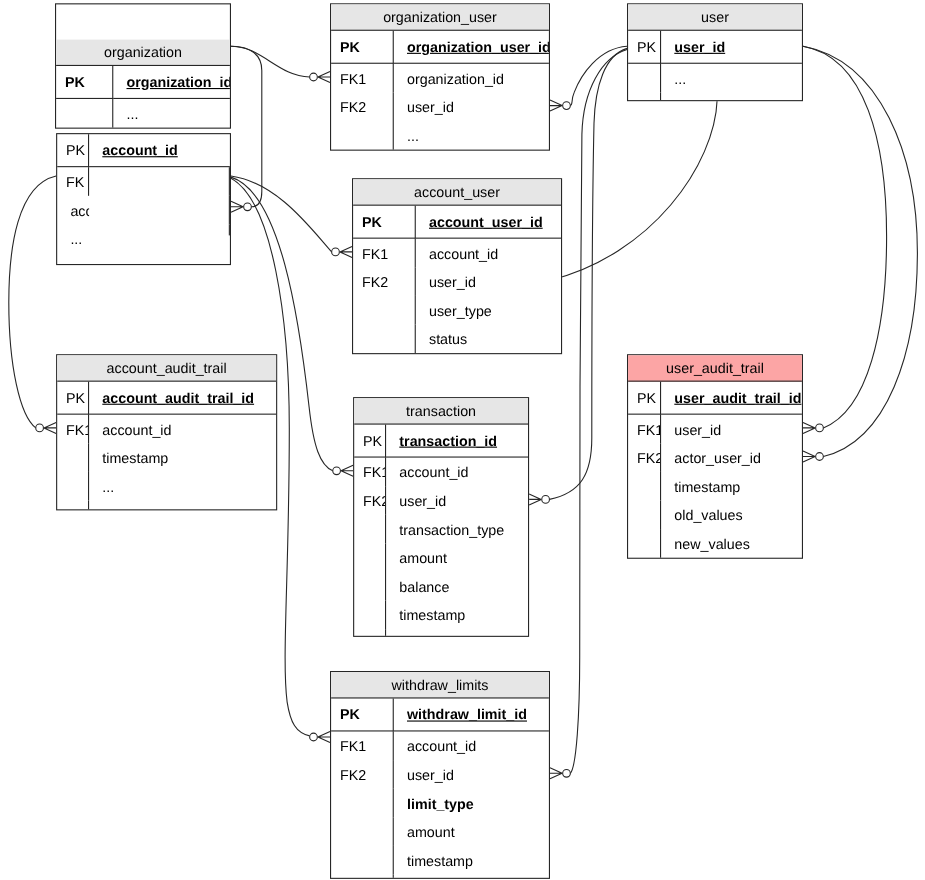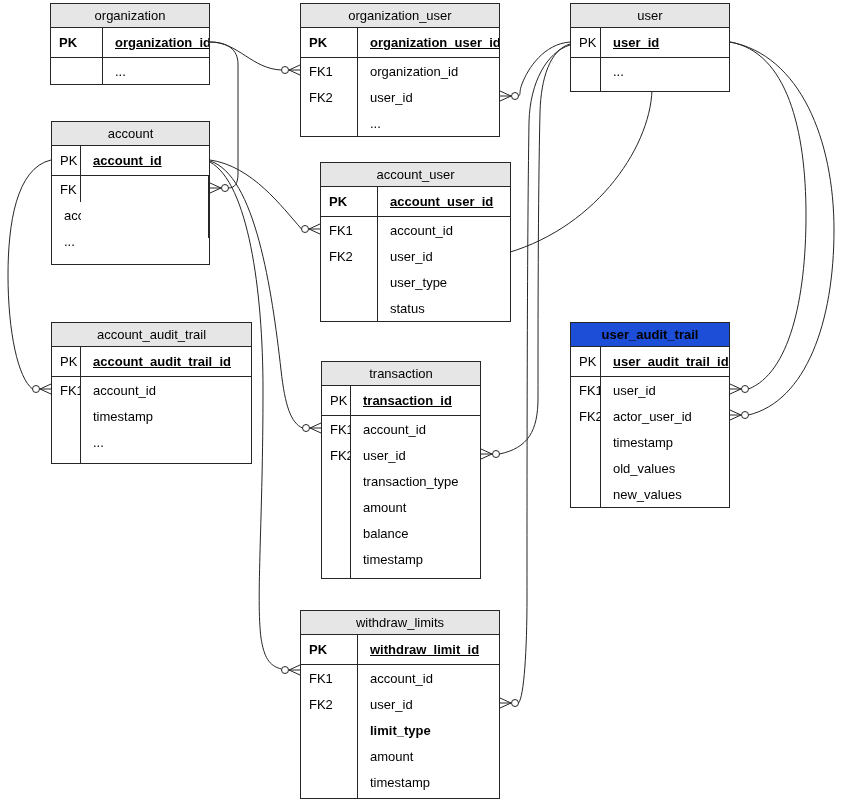--- a/index.html
+++ b/index.html
@@ -78,21 +78,21 @@
         <path d="M741,389 L730,384 M741,389 L730,389 M741,389 L730,394"></path>
         <circle cx="745" cy="389" r="3.5" fill="#fff"></circle>
       </g>
       <g fill="none" stroke="#262626" stroke-width="1">
         <path d="M730,42 C800,55 834,140 834,230 C834,322 806,401 748.5,415"></path>
         <path d="M741,415 L730,410 M741,415 L730,415 M741,415 L730,420"></path>
         <circle cx="745" cy="415" r="3.5" fill="#fff"></circle>
       </g>
     </svg>
     <div class="er-table" style="left: 50px; top: 3px; width: 160px; border-color: rgb(38, 38, 38);">
-      <div class="er-header" style="background: rgb(230, 230, 230);">organization</div>
+      <div class="er-header" style="background: rgb(230, 230, 230); margin-top: 32px;">organization</div>
       <div class="er-body" style="grid-template-columns: 52px 1fr;">
         <div class="cell er-key pk-b boldkey" style="height: 30px;">PK</div>
         <div class="cell er-field pk-b pk-name" style="height: 30px;">organization_id</div>
         <div class="cell er-key" style="height: 26px;"></div>
         <div class="cell er-field" style="height: 26px;">...</div>
       </div>
     </div>
     <div class="er-table" style="left: 300px; top: 3px; width: 200px; border-color: rgb(38, 38, 38);">
       <div class="er-header" style="background: rgb(230, 230, 230);">organization_user</div>
       <div class="er-body" style="grid-template-columns: 57px 1fr;">
@@ -111,21 +111,20 @@
       <div class="er-body" style="grid-template-columns: 30px 1fr;">
         <div class="cell er-key pk-b" style="height: 30px;">PK</div>
         <div class="cell er-field pk-b pk-name" style="height: 30px;">user_id</div>
         <div class="cell er-key" style="height: 26px;"></div>
         <div class="cell er-field" style="height: 26px;">...</div>
         <div class="cell er-key" style="height: 7px;"></div>
         <div class="cell er-field" style="height: 7px;"></div>
       </div>
     </div>
     <div class="er-table" style="left: 51px; top: 121px; width: 159px; border-color: rgb(38, 38, 38);">
-      <div class="er-header" style="background: rgb(230, 230, 230);">account</div>
       <div class="er-body" style="grid-template-columns: 29px 1fr;">
         <div class="cell er-key pk-b" style="height: 30px;">PK</div>
         <div class="cell er-field pk-b pk-name" style="height: 30px;">account_id</div>
         <div class="cell er-key" style="height: 26px;">FK</div>
         <div class="cell er-key" style="height: 26px;"></div>
         <div class="cell er-field" style="height: 26px;">account_status_id</div>
         <div class="cell er-key" style="height: 26px;"></div>
         <div class="cell er-field" style="height: 26px;">...</div>
         <div class="cell er-key" style="height: 10px;"></div>
         <div class="cell er-field" style="height: 10px;"></div>
@@ -176,21 +175,21 @@
         <div class="cell er-field" style="height: 26px;">amount</div>
         <div class="cell er-key" style="height: 26px;"></div>
         <div class="cell er-field" style="height: 26px;">balance</div>
         <div class="cell er-key" style="height: 26px;"></div>
         <div class="cell er-field" style="height: 26px;">timestamp</div>
         <div class="cell er-key" style="height: 6px;"></div>
         <div class="cell er-field" style="height: 6px;"></div>
       </div>
     </div>
     <div class="er-table" style="left: 570px; top: 322px; width: 160px; border-color: rgb(38, 38, 38);">
-      <div class="er-header" style="background: #1d4ed8; font-weight: bold;">user_audit_trail</div>
+      <div class="er-header" style="background: #fca5a5;">user_audit_trail</div>
       <div class="er-body" style="grid-template-columns: 30px 1fr;">
         <div class="cell er-key pk-b" style="height: 30px;">PK</div>
         <div class="cell er-field pk-b pk-name" style="height: 30px; text-decoration: underline;">user_audit_trail_id</div>
         <div class="cell er-key" style="height: 26px;">FK1</div>
         <div class="cell er-field" style="height: 26px;">user_id</div>
         <div class="cell er-key" style="height: 26px;">FK2</div>
         <div class="cell er-field" style="height: 26px;">actor_user_id</div>
         <div class="cell er-key" style="height: 26px;"></div>
         <div class="cell er-field" style="height: 26px;">timestamp</div>
         <div class="cell er-key" style="height: 26px;"></div>

